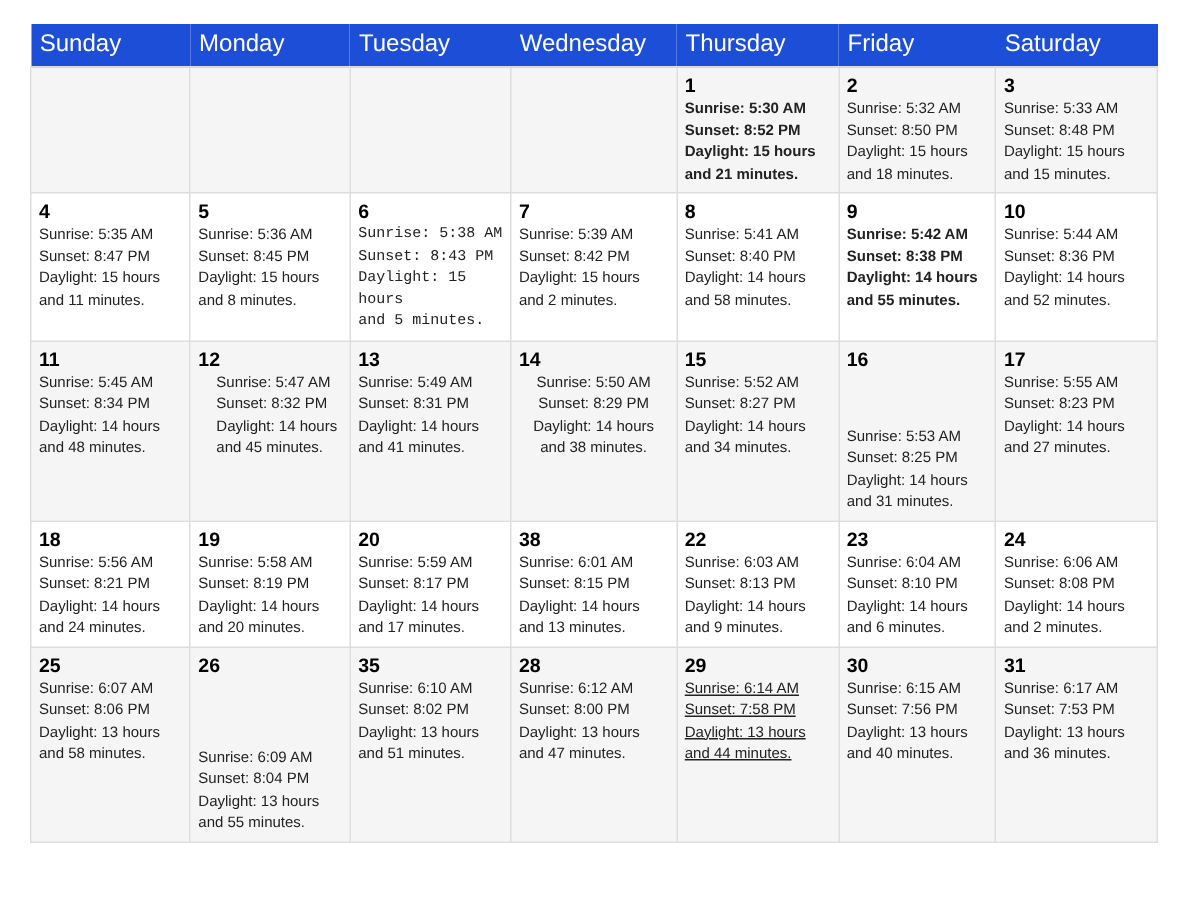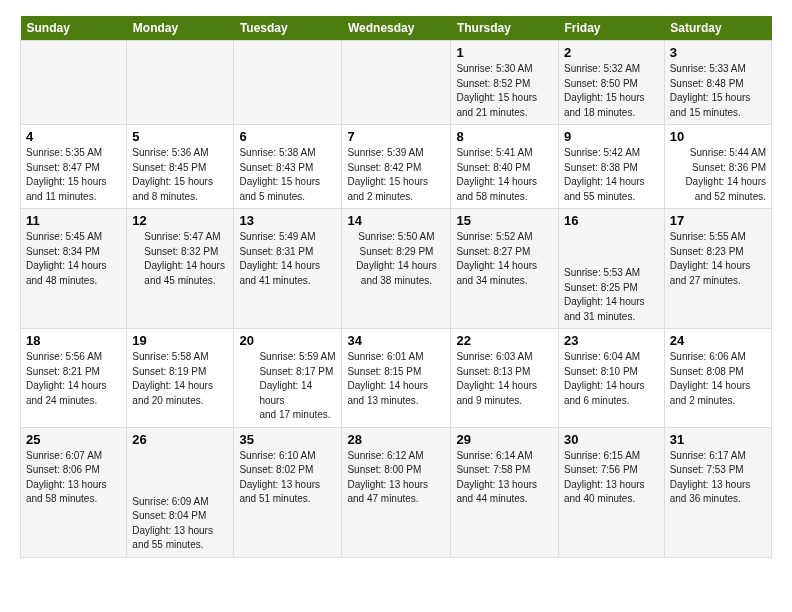--- a/index.html
+++ b/index.html
@@ -37,26 +37,26 @@
     .subtitle {
       font-size: 15px;
       color: #444;
     }
     table {
       width: 100%;
       border-collapse: collapse;
       font-size: 10.5px;
     }
     thead tr th {
-      background-color: #4d7c0f;
+      background-color: #1d4ed8;
       color: #fff;
       text-align: left;
       padding: 5px 6px;
-      font-size: 12px;
-      font-weight: bold;
+      font-size: 16px;
+      font-weight: normal;
     }
     tbody tr td {
       border: 1px solid #ddd;
       vertical-align: top;
       padding: 4px 5px;
       width: 113px;
       height: 78px;
       background: #fff;
     }
     tbody tr:nth-child(odd) td {
@@ -98,21 +98,21 @@
         </tr>
     </thead>
     <tbody id="calendar-body">
     <tr>
           <td class="empty-cell"></td>
           <td class="empty-cell"></td>
           <td class="empty-cell"></td>
           <td class="empty-cell"></td>
           <td>
             <span class="day-num">1</span>
-            <div class="day-info" style="white-space: pre-line;">Sunrise: 5:30 AM
+            <div class="day-info" style="white-space: pre-line; font-weight: bold;">Sunrise: 5:30 AM
 Sunset: 8:52 PM
 Daylight: 15 hours
 and 21 minutes.</div>
           </td>
           <td>
             <span class="day-num">2</span>
             <div class="day-info" style="white-space: pre-line;">Sunrise: 5:32 AM
 Sunset: 8:50 PM
 Daylight: 15 hours
 and 18 minutes.</div>
@@ -135,49 +135,49 @@
           </td>
           <td>
             <span class="day-num">5</span>
             <div class="day-info" style="white-space: pre-line;">Sunrise: 5:36 AM
 Sunset: 8:45 PM
 Daylight: 15 hours
 and 8 minutes.</div>
           </td>
           <td>
             <span class="day-num">6</span>
-            <div class="day-info" style="white-space: pre-line;">Sunrise: 5:38 AM
+            <div class="day-info" style="white-space: pre-line; font-family: Liberation Mono, monospace;">Sunrise: 5:38 AM
 Sunset: 8:43 PM
 Daylight: 15 hours
 and 5 minutes.</div>
           </td>
           <td>
             <span class="day-num">7</span>
             <div class="day-info" style="white-space: pre-line;">Sunrise: 5:39 AM
 Sunset: 8:42 PM
 Daylight: 15 hours
 and 2 minutes.</div>
           </td>
           <td>
             <span class="day-num">8</span>
             <div class="day-info" style="white-space: pre-line;">Sunrise: 5:41 AM
 Sunset: 8:40 PM
 Daylight: 14 hours
 and 58 minutes.</div>
           </td>
           <td>
             <span class="day-num">9</span>
-            <div class="day-info" style="white-space: pre-line;">Sunrise: 5:42 AM
+            <div class="day-info" style="white-space: pre-line; font-weight: bold;">Sunrise: 5:42 AM
 Sunset: 8:38 PM
 Daylight: 14 hours
 and 55 minutes.</div>
           </td>
           <td>
             <span class="day-num">10</span>
-            <div class="day-info" style="white-space: pre-line; text-align: right;">Sunrise: 5:44 AM
+            <div class="day-info" style="white-space: pre-line;">Sunrise: 5:44 AM
 Sunset: 8:36 PM
 Daylight: 14 hours
 and 52 minutes.</div>
           </td>
         </tr>
         <tr>
           <td>
             <span class="day-num">11</span>
             <div class="day-info" style="white-space: pre-line;">Sunrise: 5:45 AM
 Sunset: 8:34 PM
@@ -237,27 +237,27 @@
           </td>
           <td>
             <span class="day-num">19</span>
             <div class="day-info" style="white-space: pre-line;">Sunrise: 5:58 AM
 Sunset: 8:19 PM
 Daylight: 14 hours
 and 20 minutes.</div>
           </td>
           <td>
             <span class="day-num">20</span>
-            <div class="day-info" style="white-space: pre-line; margin-left: 20px;">Sunrise: 5:59 AM
+            <div class="day-info" style="white-space: pre-line;">Sunrise: 5:59 AM
 Sunset: 8:17 PM
 Daylight: 14 hours
 and 17 minutes.</div>
           </td>
           <td>
-            <span class="day-num">34</span>
+            <span class="day-num">38</span>
             <div class="day-info" style="white-space: pre-line;">Sunrise: 6:01 AM
 Sunset: 8:15 PM
 Daylight: 14 hours
 and 13 minutes.</div>
           </td>
           <td>
             <span class="day-num">22</span>
             <div class="day-info" style="white-space: pre-line;">Sunrise: 6:03 AM
 Sunset: 8:13 PM
 Daylight: 14 hours
@@ -302,21 +302,21 @@
           </td>
           <td>
             <span class="day-num">28</span>
             <div class="day-info" style="white-space: pre-line;">Sunrise: 6:12 AM
 Sunset: 8:00 PM
 Daylight: 13 hours
 and 47 minutes.</div>
           </td>
           <td>
             <span class="day-num">29</span>
-            <div class="day-info" style="white-space: pre-line;">Sunrise: 6:14 AM
+            <div class="day-info" style="white-space: pre-line; text-decoration: underline;">Sunrise: 6:14 AM
 Sunset: 7:58 PM
 Daylight: 13 hours
 and 44 minutes.</div>
           </td>
           <td>
             <span class="day-num">30</span>
             <div class="day-info" style="white-space: pre-line;">Sunrise: 6:15 AM
 Sunset: 7:56 PM
 Daylight: 13 hours
 and 40 minutes.</div>

